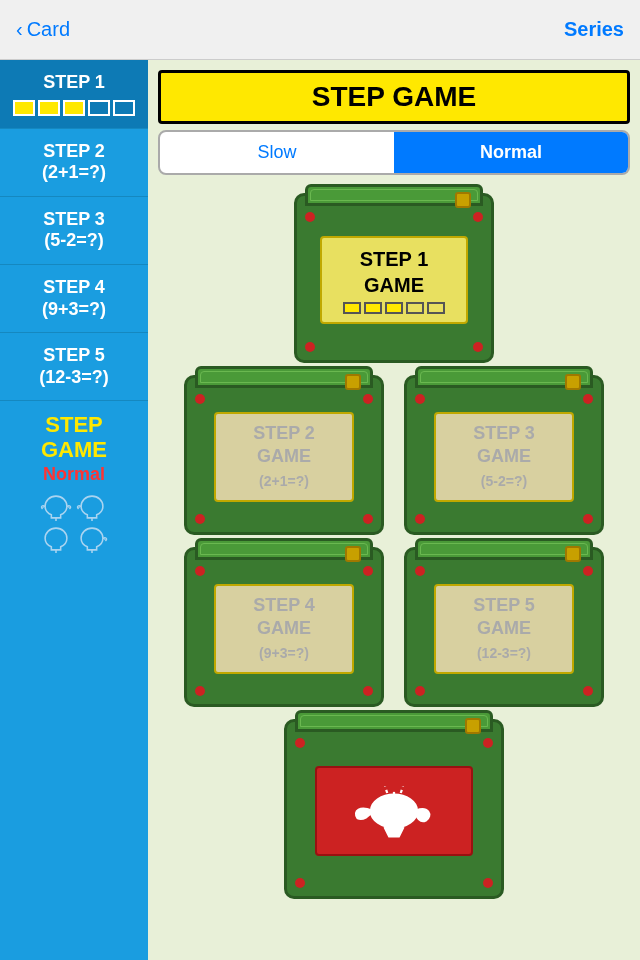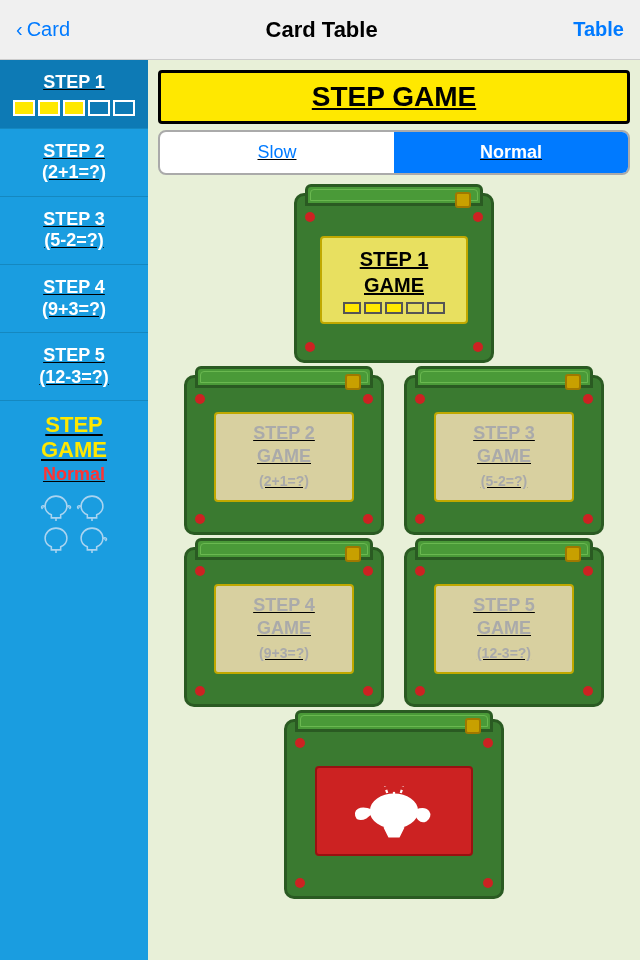--- a/index.html
+++ b/index.html
@@ -40,21 +40,20 @@
       font-size: 20px;
       font-weight: bold;
       cursor: pointer;
     }
 
     
     .main {
       display: flex;
       width: 640px;
       height: 900px;
-      text-decoration: underline;
     }
 
     
     .sidebar {
       width: 148px;
       height: 900px;
       background: #1a9de0;
       display: flex;
       flex-direction: column;
     }
@@ -303,22 +302,21 @@
     }
   </style>
 </head>
 <body>
 
 <div class="header">
   <div class="header-back">
     <span>‹</span>
     <span>Card</span>
   </div>
-  <span class="header-title">Card Table</span>
-  <span class="header-series">Table</span>
+  <span class="header-series">Series</span>
 </div>
 
 <div class="main">
 
   <div class="sidebar">
 
     <div class="sidebar-item active">
       <div>STEP 1</div>
       <div class="progress-bar">
         <div class="progress-cell"></div>

